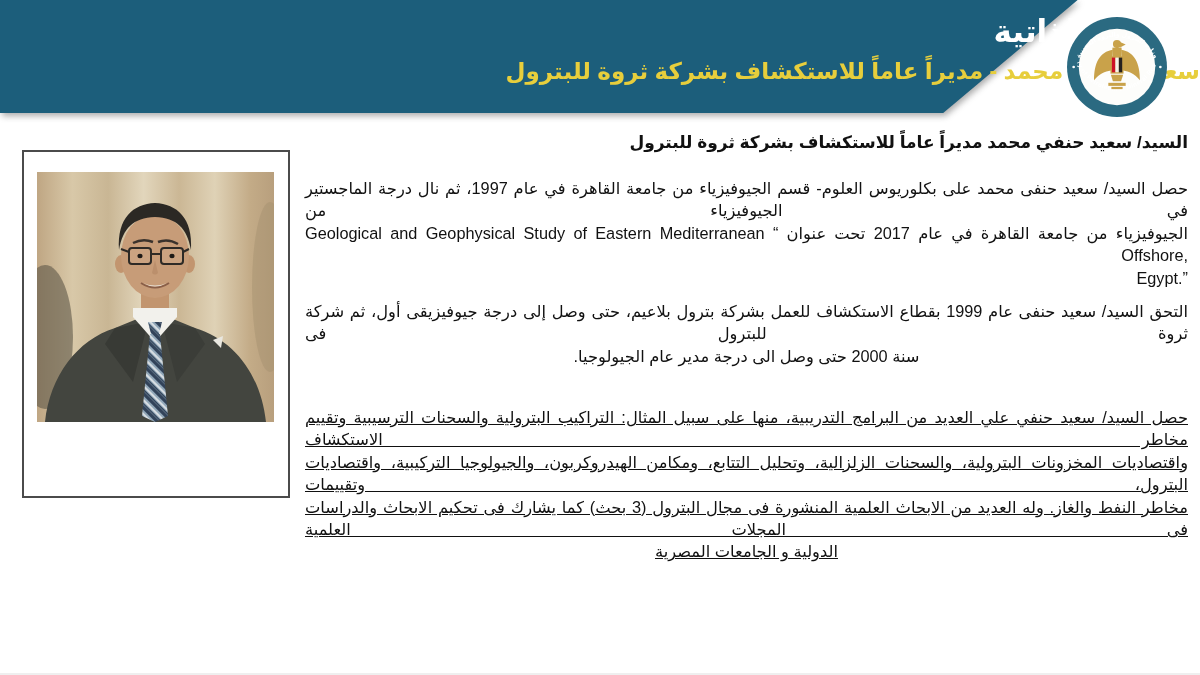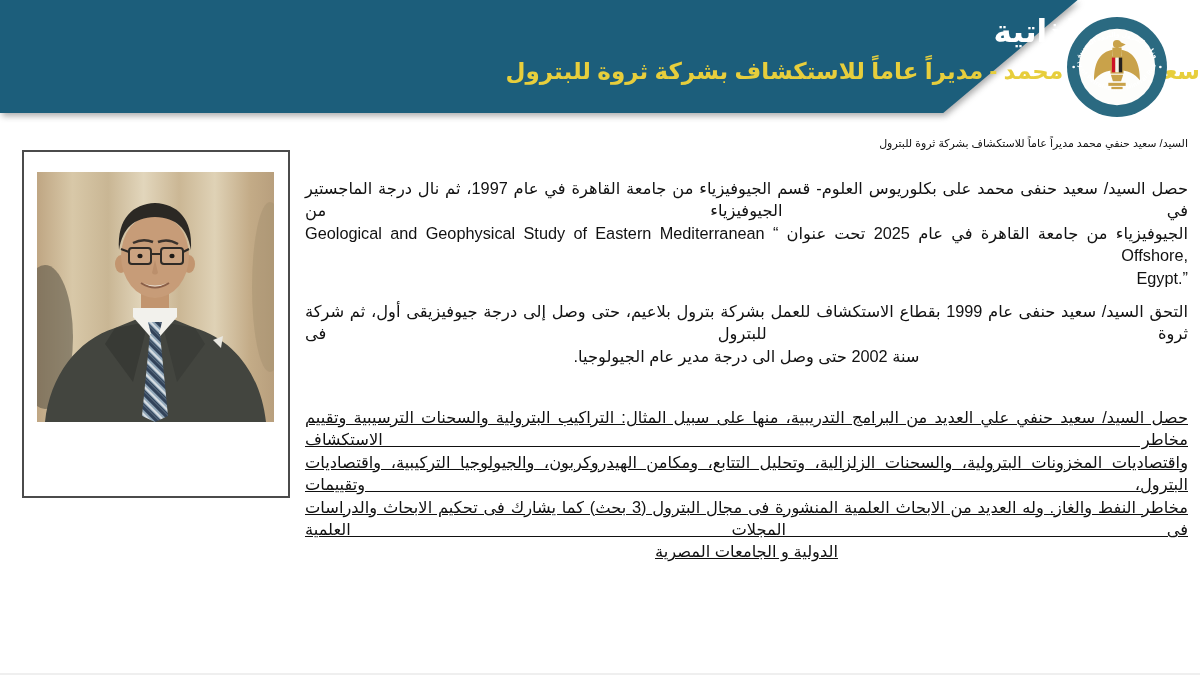--- a/index.html
+++ b/index.html
@@ -22,21 +22,21 @@
   .logo { position:absolute; left:1066px; top:16px; width:102px; height:102px; }
   .ring-text { font-size:6.1px; font-weight:bold; fill:#ffffff; letter-spacing:.45px; }
 
   
   .photo-frame { position:absolute; left:22px; top:150px; width:268px; height:348px;
     background:#ffffff; border:2px solid #4b4b4b; }
   .photo { position:absolute; left:13px; top:20px; width:237px; height:250px; display:block; }
 
   
   .content { position:absolute; left:305px; top:130px; width:883px; color:#111; }
-  .headline { margin-top:2px; font-size:11px; font-weight:normal; text-align:right; line-height:22px; }
+  .headline { margin-top:2px; font-size:17px; font-weight:bold; text-align:right; line-height:22px; }
   .para { position:absolute; left:0; right:0; }
   .p1 { top:47px; } .p2 { top:170px; } .p3 { top:276px;text-decoration:underline; }
   .line { font-size:16.3px; line-height:22.4px; }
 
   .bottom-hairline { position:absolute; left:0; bottom:0; width:1200px; height:2px; background:#efefef; }
 </style>
 </head>
 <body>
 
 <div class="canvas">
@@ -130,26 +130,26 @@
 
       <polygon points="111,150 125,150 122,162 114,162" fill="url(#tiePat)"></polygon>
       <polygon points="113,162 123,162 131,244 118,250 105,244" fill="url(#tiePat)"></polygon>
     </svg>
   </div>
 
   <div class="content">
     <div class="headline" dir="rtl">السيد/ سعيد حنفي محمد مديراً عاماً للاستكشاف بشركة ثروة للبترول</div>
     <div class="para p1">
         <div class="line" dir="rtl" style="text-align: justify; text-align-last: justify;">حصل السيد/ سعيد حنفى محمد على بكلوريوس  العلوم- قسم الجيوفيزياء من جامعة القاهرة في عام 1997، ثم نال درجة الماجستير في الجيوفيزياء من</div>
-        <div class="line" dir="rtl" style="text-align: justify; text-align-last: justify;">الجيوفيزياء من جامعة  القاهرة في عام 2025 تحت عنوان “ Geological and Geophysical Study of Eastern Mediterranean Offshore,‎</div>
+        <div class="line" dir="rtl" style="text-align: justify; text-align-last: justify;">الجيوفيزياء من جامعة  القاهرة في عام 2017 تحت عنوان “ Geological and Geophysical Study of Eastern Mediterranean Offshore,‎</div>
         <div class="line" dir="rtl" style="text-align: right;">Egypt.”‎</div>
       </div>
     <div class="para p2">
         <div class="line" dir="rtl" style="text-align: justify; text-align-last: justify;">التحق السيد/ سعيد حنفى عام 1999 بقطاع  الاستكشاف للعمل بشركة بترول بلاعيم، حتى وصل إلى درجة جيوفيزيقى أول، ثم شركة ثروة للبترول فى</div>
-        <div class="line" dir="rtl" style="text-align: center;">سنة 2002 حتى وصل الى درجة مدير عام الجيولوجيا.</div>
+        <div class="line" dir="rtl" style="text-align: center;">سنة 2000 حتى وصل الى درجة مدير عام الجيولوجيا.</div>
       </div>
     <div class="para p3">
         <div class="line" dir="rtl" style="text-align: justify; text-align-last: justify;">حصل السيد/ سعيد حنفي علي العديد من البرامج التدريبية، منها على سبيل المثال: التراكيب البترولية والسحنات الترسيبية وتقييم مخاطر الاستكشاف</div>
         <div class="line" dir="rtl" style="text-align: justify; text-align-last: justify;">واقتصاديات المخزونات البترولية، والسحنات الزلزالية، وتحليل التتابع، ومكامن الهيدروكربون، والجيولوجيا التركيبية، واقتصاديات البترول، وتقييمات</div>
         <div class="line" dir="rtl" style="text-align: justify; text-align-last: justify;">مخاطر النفط والغاز. وله العديد من الابحاث العلمية المنشورة فى مجال البترول (3 بحث) كما يشارك فى تحكيم الابحاث والدراسات فى المجلات العلمية</div>
         <div class="line" dir="rtl" style="text-align: center;">الدولية و الجامعات المصرية</div>
       </div>
   </div>
 
   <div class="bottom-hairline"></div>

